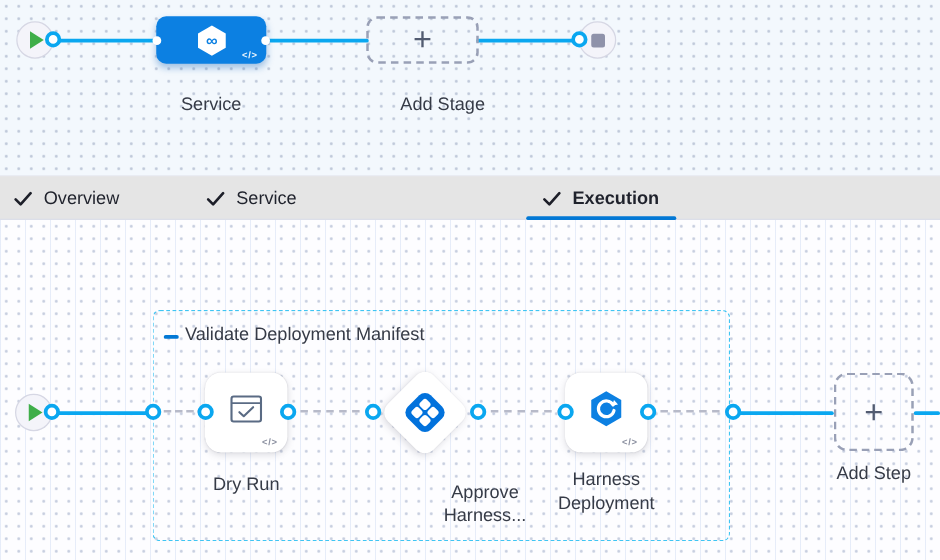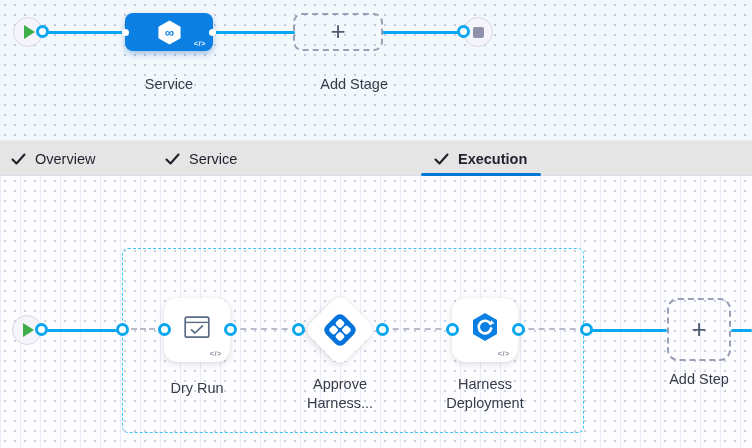--- a/index.html
+++ b/index.html
@@ -153,20 +153,24 @@
         <polyline points="1.5,6.5 5.5,10.5 13.5,1.5" fill="none" stroke="#1d1f29" stroke-width="2.1" stroke-linecap="round" stroke-linejoin="round"></polyline>
       </svg>
     <span>Execution</span>
   </div>
   <div class="tab-underline"></div>
 </div>
 
 <div class="canvas-bottom">
 
   <div class="group-box"></div>
+  <div class="group-title">
+    <span class="group-dash"></span>
+    <span>Validate Deployment Manifest</span>
+  </div>
 
   <div class="hline" style="left:41px;top:153px;width:81px;"></div>
   <div class="hline" style="left:586px;top:153px;width:81px;"></div>
   <div class="hline" style="left:731px;top:153px;width:21px;"></div>
   <div class="dline" style="left:122px;top:152px;width:42px;"></div>
   <div class="dline" style="left:230px;top:152px;width:68px;"></div>
   <div class="dline" style="left:382px;top:152px;width:70px;"></div>
   <div class="dline" style="left:518px;top:152px;width:68px;"></div>
 
   <div class="endpoint" style="left:12px;top:139px;">
@@ -198,21 +202,21 @@
     <svg width="40" height="40" viewBox="0 0 40 40">
       <g transform="rotate(45 20 20)">
         <rect x="7" y="7" width="26" height="26" rx="6.5" fill="#0272dc"></rect>
         <rect x="11.7" y="11.7" width="7.5" height="7.5" rx="2.2" fill="#ffffff"></rect>
         <rect x="20.8" y="11.7" width="7.5" height="7.5" rx="2.2" fill="#ffffff"></rect>
         <rect x="11.7" y="20.8" width="7.5" height="7.5" rx="2.2" fill="#ffffff"></rect>
         <rect x="20.8" y="20.8" width="7.5" height="7.5" rx="2.2" fill="#ffffff"></rect>
       </g>
     </svg>
   </div>
-  <div class="node-label" style="left:280px;top:199px;width:120px;">Approve Harness...</div>
+  <div class="node-label" style="left:280px;top:209px;width:120px;padding-left:48px;">Approve Harness...</div>
 
   <div class="step-card" style="left:452px;top:122px;">
     <svg width="32" height="34" viewBox="0 0 32 34" style="margin-top:-6px;">
       <polygon points="16,3 28,10 28,24 16,31 4,24 4,10" fill="#0c80e2"></polygon>
       <path d="M 21.5 13.9 A 6.3 6.3 0 1 0 22.2 18.4" fill="none" stroke="#ffffff" stroke-width="2.6" stroke-linecap="round"></path>
       <polygon points="20.6,14.6 25.4,13.6 22.2,9.9" fill="#ffffff"></polygon>
     </svg>
     <span class="code-glyph">&lt;/&gt;</span>
   </div>
   <div class="node-label" style="left:425px;top:199px;width:120px;">Harness Deployment</div>

